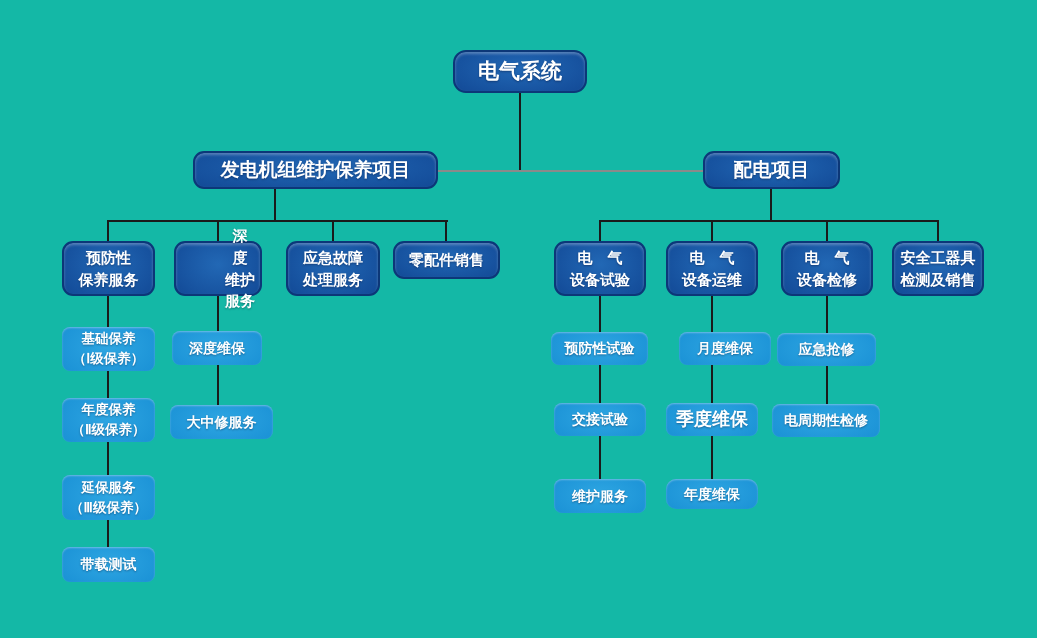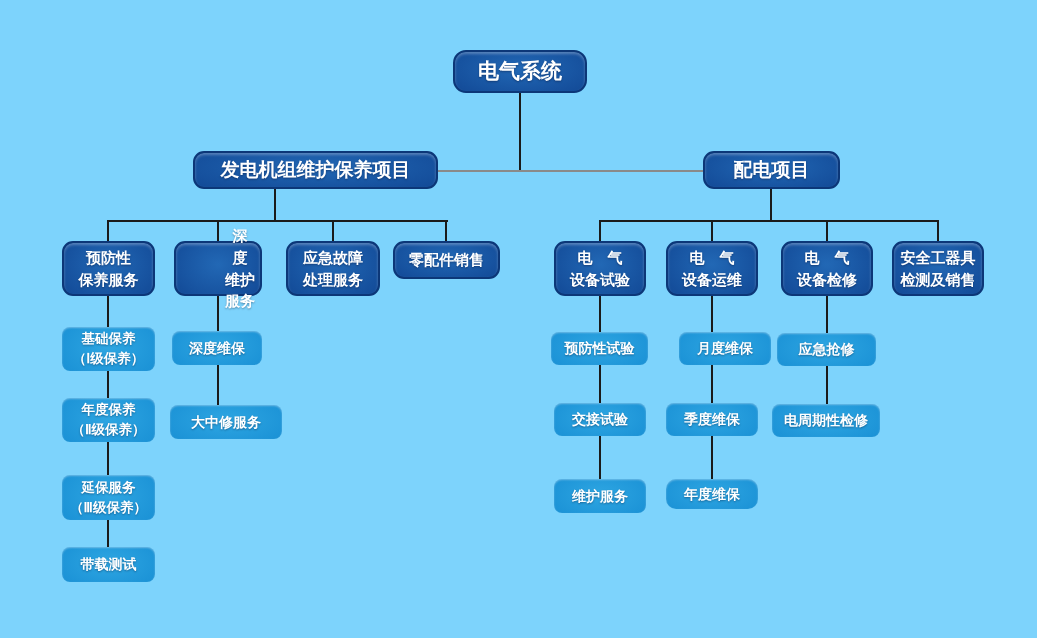--- a/index.html
+++ b/index.html
@@ -1,19 +1,19 @@
 <!DOCTYPE html>
 <html style="--dark-box-center: #2268b5; --dark-box-mid: #154f9c; --dark-box-edge: #0c3d87; --dark-box-border: #0c3778; --light-box-center: #2ea6e2; --light-box-mid: #1b92d6; --light-box-edge: #1184cb; --connector: #1a1a1a; --connector-light: #8a8a8a; --text: #ffffff;"><head>
 <meta charset="utf-8">
 <style>
   html,body{margin:0;padding:0;background:#ffffff;}
   #stage{
     position:relative;
     width:1037px;height:638px;
-    background:#7dd3fc;
+    background:#14b8a6;
     font-family:"Liberation Sans", sans-serif;
     overflow:hidden;
   }
   .node{
     position:absolute;
     display:flex;align-items:center;justify-content:center;
     text-align:center;
     color:#ffffff;
     font-weight:bold;
     white-space:pre-line;
@@ -90,26 +90,26 @@
 
   <div class="node light" style="left:62px;top:327px;width:93px;height:44px;font-size:13.5px;">基础保养
 （Ⅰ级保养）</div>
   <div class="node light" style="left:62px;top:398px;width:93px;height:44px;font-size:13.5px;">年度保养
 （Ⅱ级保养）</div>
   <div class="node light" style="left:62px;top:475px;width:93px;height:45px;font-size:13.5px;">延保服务
 （Ⅲ级保养）</div>
   <div class="node light" style="left:62px;top:547px;width:93px;height:35px;font-size:14px;">带载测试</div>
 
   <div class="node light" style="left:172px;top:331px;width:90px;height:34px;font-size:14px;">深度维保</div>
-  <div class="node light" style="left:170px;top:405px;width:112px;height:34px;font-size:14px;">大中修服务</div>
+  <div class="node light" style="left:170px;top:405px;width:103px;height:34px;font-size:14px;">大中修服务</div>
 
   <div class="node light" style="left:551px;top:332px;width:97px;height:33px;font-size:14px;">预防性试验</div>
   <div class="node light" style="left:554px;top:403px;width:92px;height:33px;font-size:14px;">交接试验</div>
   <div class="node light" style="left:554px;top:479px;width:92px;height:34px;font-size:14px;">维护服务</div>
 
   <div class="node light" style="left:666px;top:332px;width:92px;height:33px;font-size:14px;margin-left:13px;">月度维保</div>
-  <div class="node light" style="left:666px;top:403px;width:92px;height:33px;font-size:14px;">季度维保</div>
+  <div class="node light" style="left:666px;top:403px;width:92px;height:33px;font-size:18px;">季度维保</div>
   <div class="node light" style="left:666px;top:479px;width:92px;height:30px;font-size:14px;border-radius:10px;">年度维保</div>
 
   <div class="node light" style="left:777px;top:333px;width:99px;height:33px;font-size:14px;">应急抢修</div>
   <div class="node light" style="left:772px;top:404px;width:108px;height:33px;font-size:14px;">电周期性检修</div>
 
 </div>
 
 </body></html>

